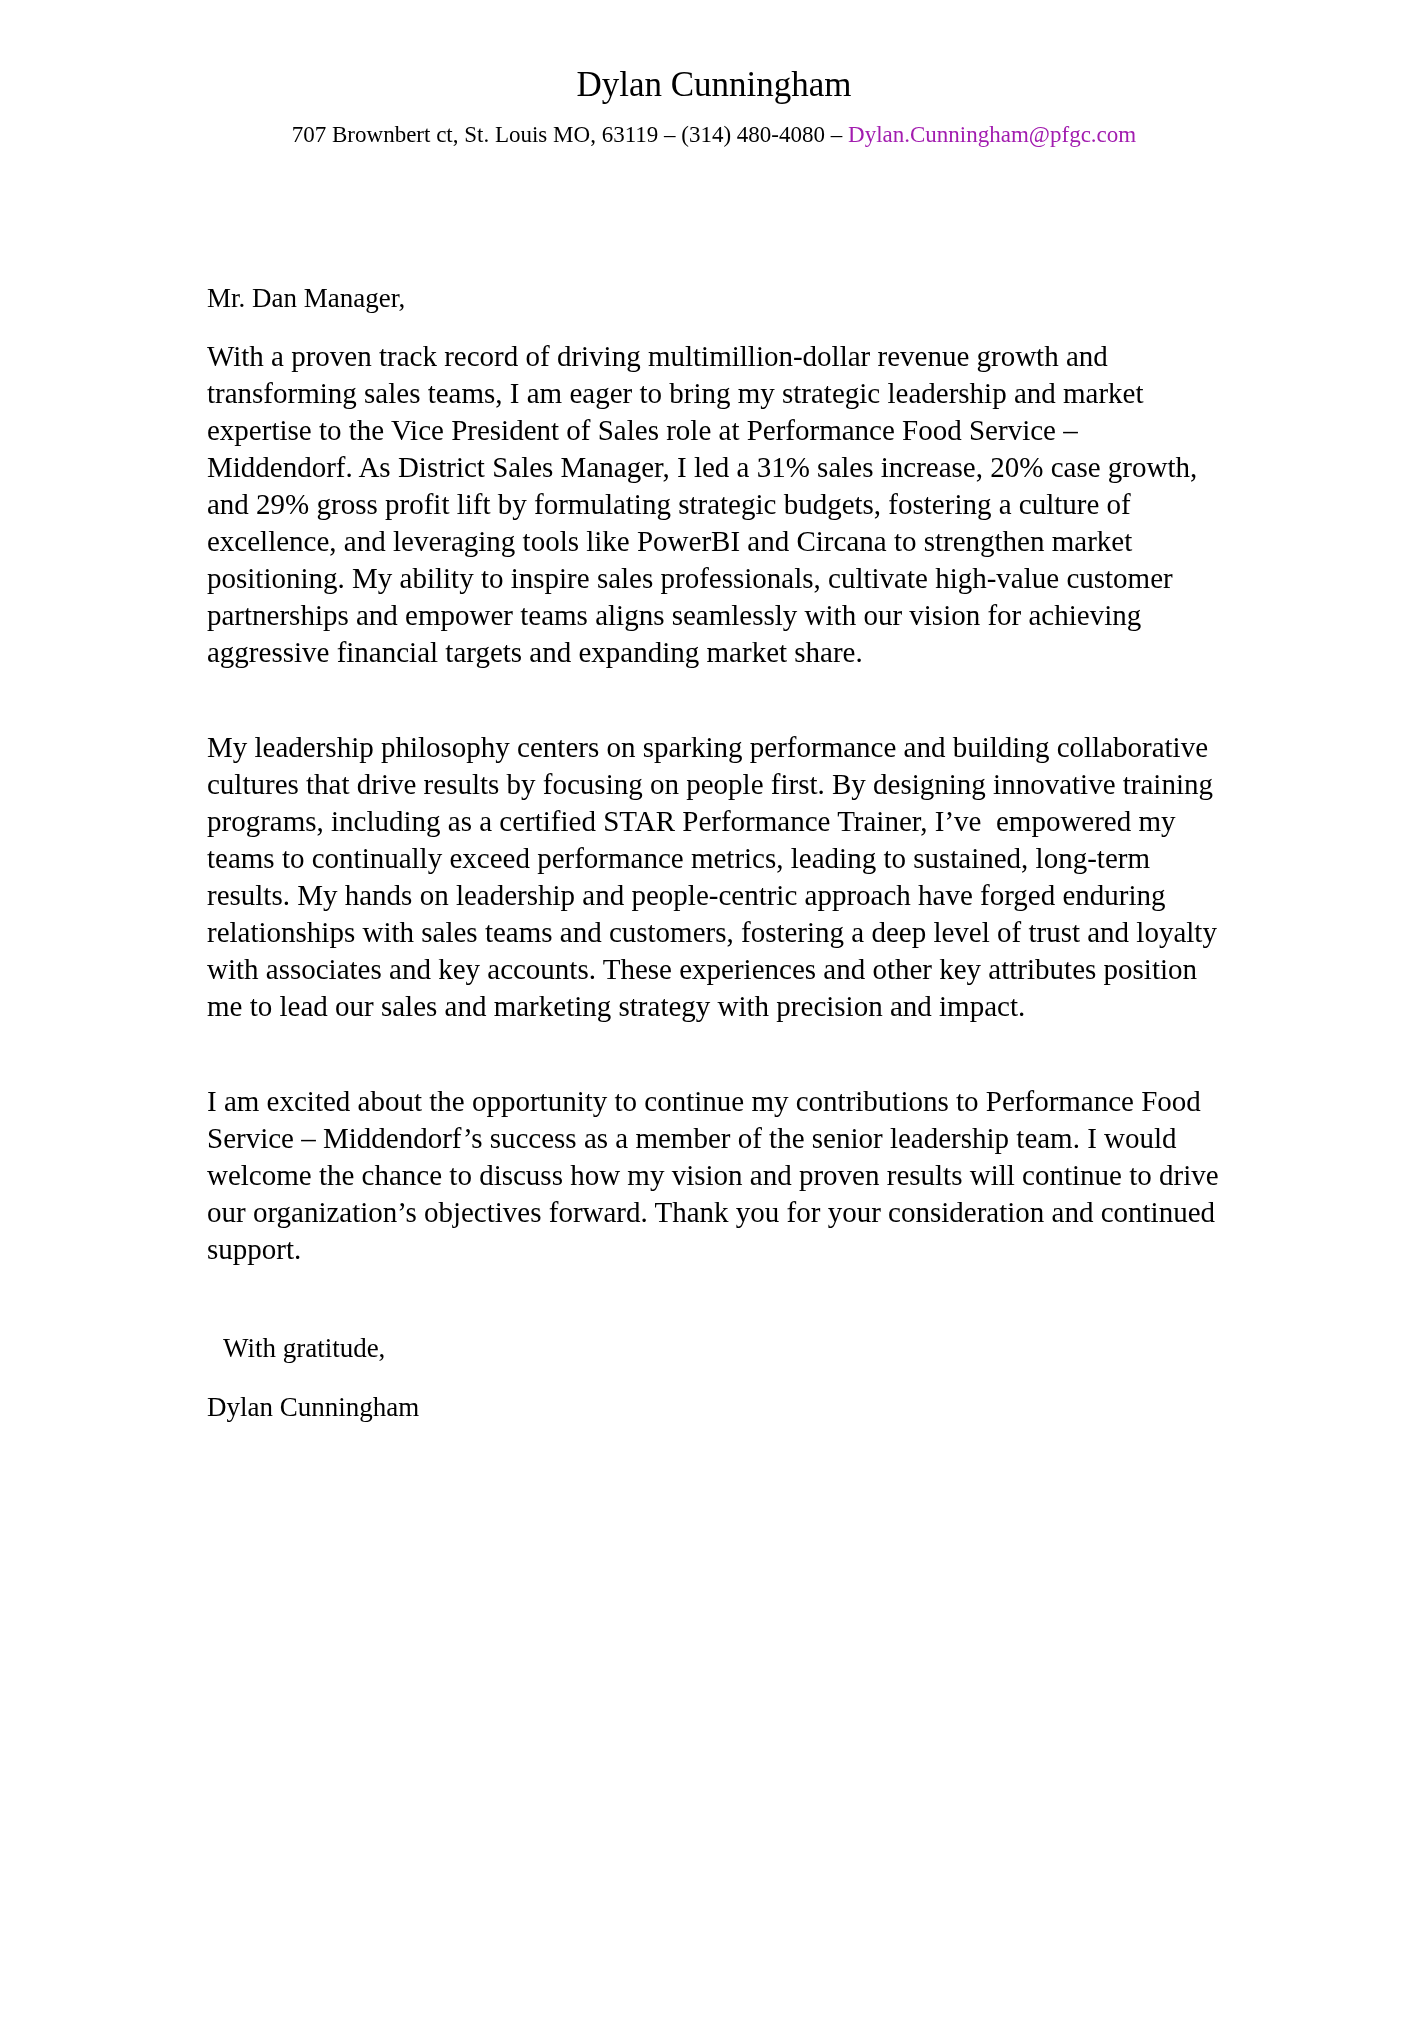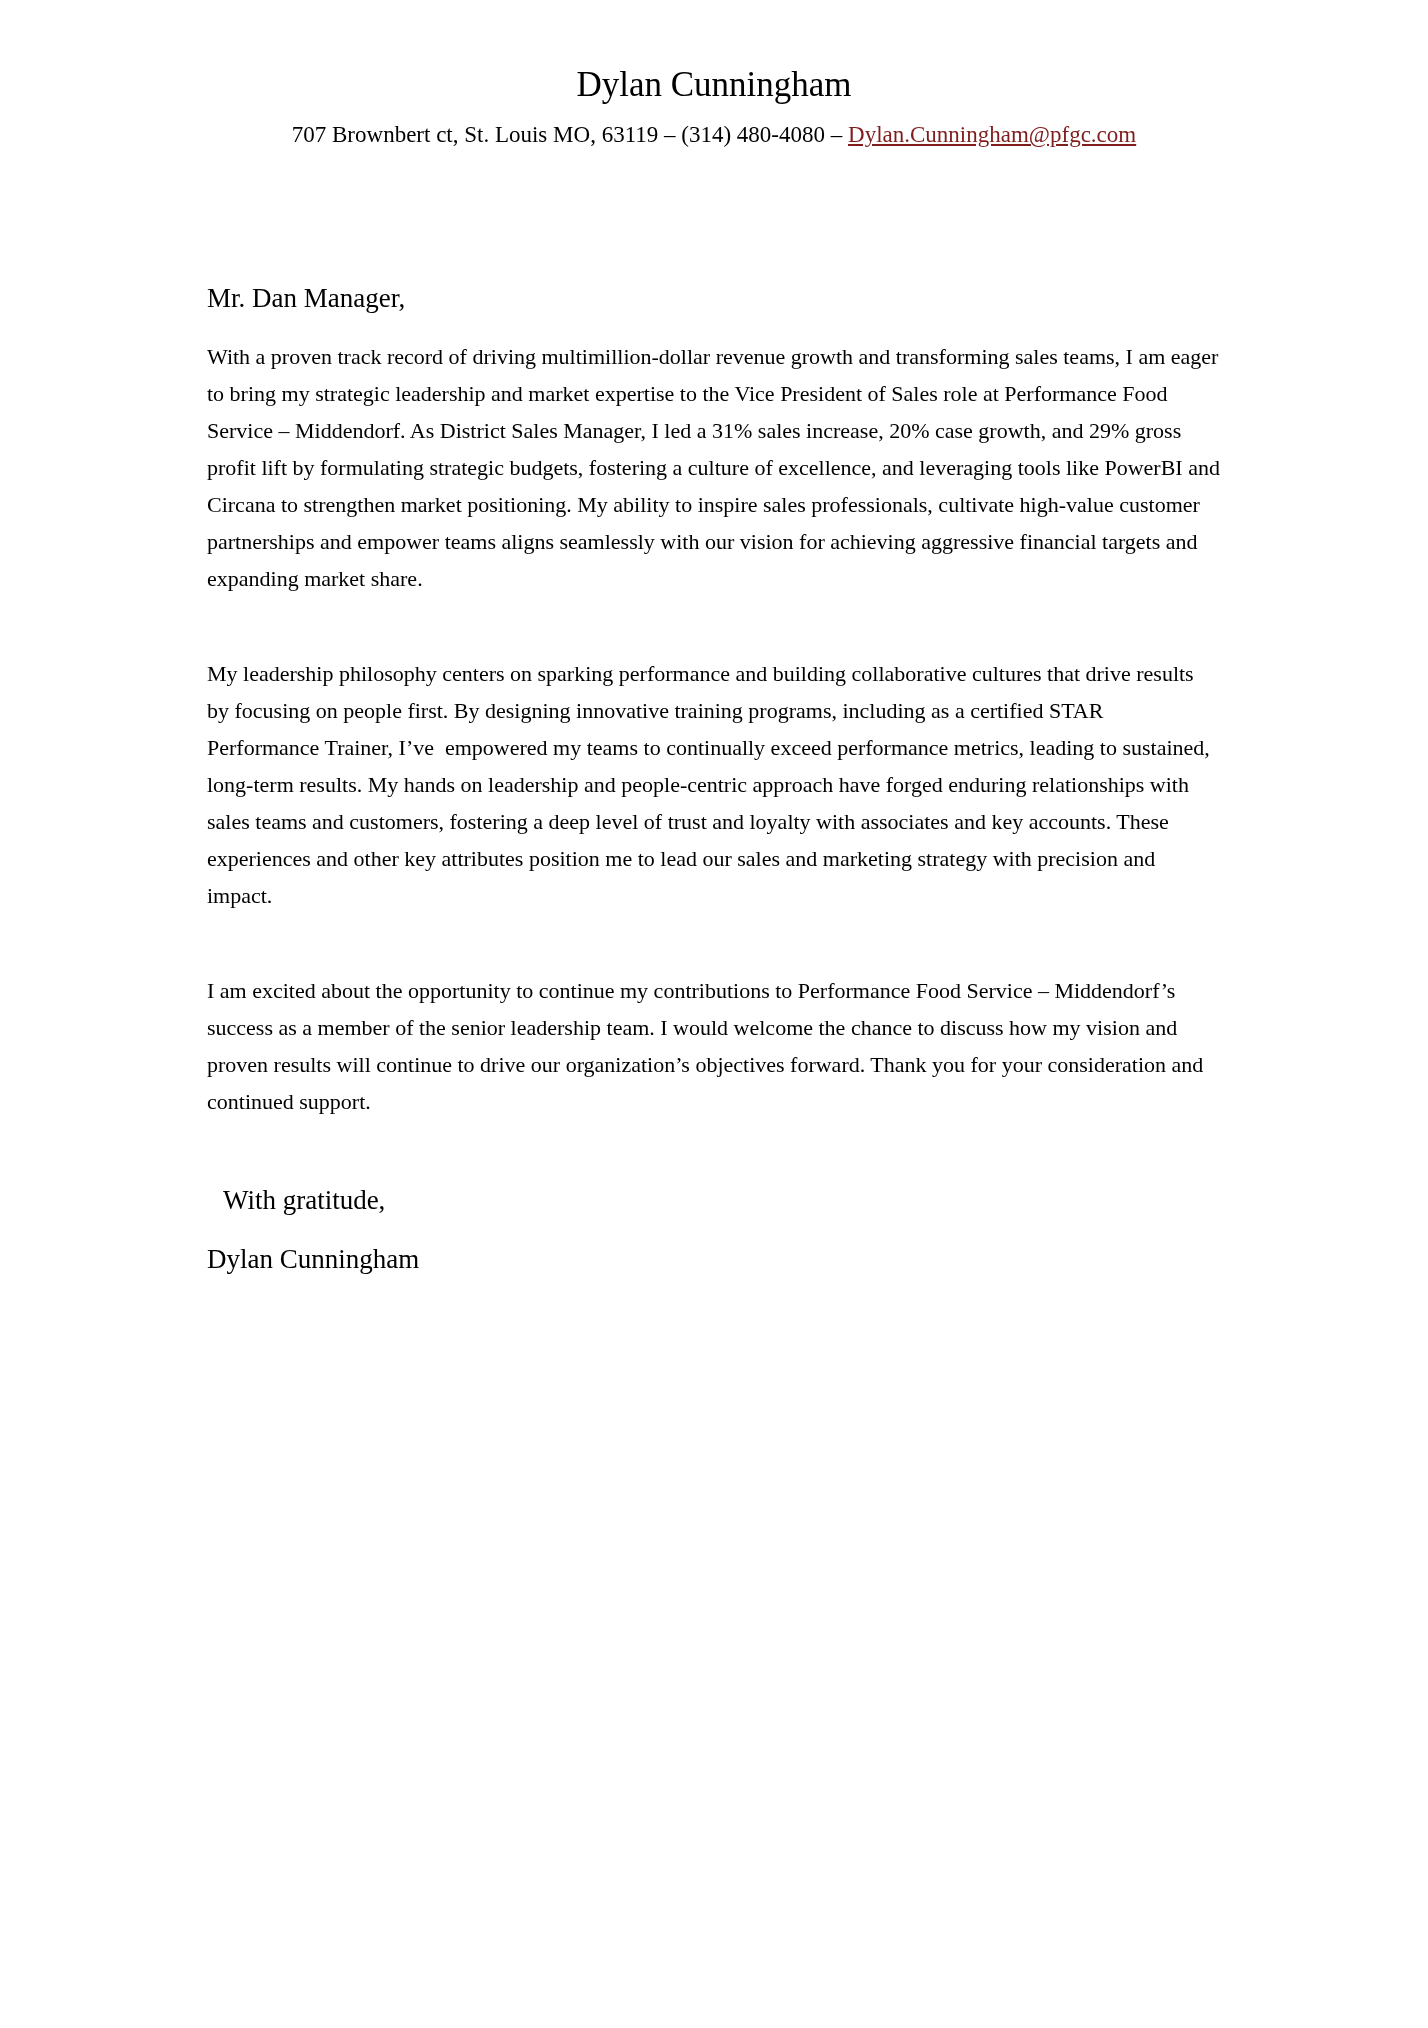--- a/index.html
+++ b/index.html
@@ -27,32 +27,31 @@
     color: #000000;
   }
   .contact-line {
     margin-top: 15px;
     text-align: center;
     font-size: 23px;
     line-height: 27px;
     color: #000000;
   }
   .contact-line a {
-    color: #7f1d1d;
-    text-decoration: underline;
+    color: #a21caf;
     cursor: pointer;
   }
   .salutation {
     margin: 132px 0 0 0;
     font-size: 27px;
     line-height: 37px;
   }
   .para {
     margin: 21px 0 0 0;
-    font-size: 22px;
+    font-size: 29px;
     line-height: 37px;
     white-space: pre-wrap;
   }
   .para + .para {
     margin-top: 58px;
   }
   .closing {
     margin: 62px 0 0 16px;
     font-size: 27px;
     line-height: 37px;

